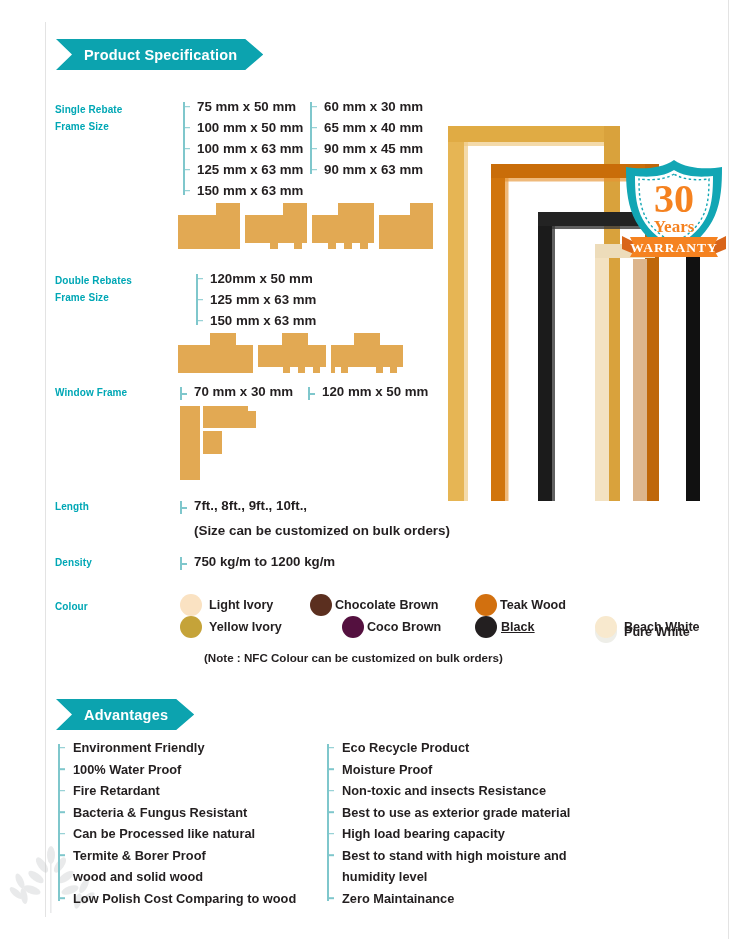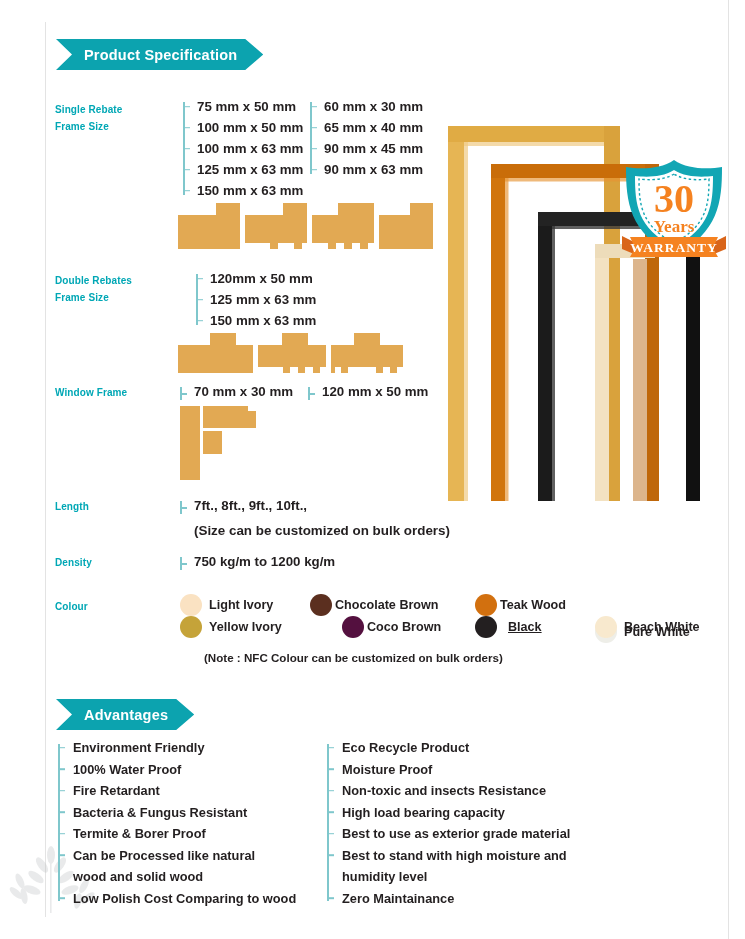--- a/index.html
+++ b/index.html
@@ -264,21 +264,21 @@
       <div class="sw-dot" style="background:#54103f"></div>
       <div class="sw-name" style="margin-left:3px;">Coco Brown</div>
     </div>
 
     <div class="sw-item" style="left:295px; top:0px;">
       <div class="sw-dot" style="background:#d2700f"></div>
       <div class="sw-name" style="margin-left:3px;">Teak Wood</div>
     </div>
     <div class="sw-item" style="left:295px; top:22px;">
       <div class="sw-dot" style="background:#231f20"></div>
-      <div class="sw-name" style="margin-left:11px;text-decoration:underline;">Black</div>
+      <div class="sw-name" style="margin-left:4px;text-decoration:underline;">Black</div>
     </div>
 
     <div class="sw-item" style="left:415px; top:0px;margin-top:27px;">
       <div class="sw-dot" style="background:#eeeee8"></div>
       <div class="sw-name">Pure White</div>
     </div>
     <div class="sw-item" style="left:415px; top:22px;">
       <div class="sw-dot" style="background:#f8e9ce"></div>
       <div class="sw-name">Beach White</div>
     </div>
@@ -294,24 +294,24 @@
     <div class="adv-row tick">
         <span>100% Water Proof</span>
       </div>
     <div class="adv-row tick">
         <span>Fire Retardant</span>
       </div>
     <div class="adv-row tick">
         <span>Bacteria &amp; Fungus Resistant</span>
       </div>
     <div class="adv-row tick">
+        <span>Can be Processed like natural</span>
+      </div>
+    <div class="adv-row tick">
         <span>Termite &amp; Borer Proof</span>
-      </div>
-    <div class="adv-row tick">
-        <span>Can be Processed like natural</span>
       </div>
     <div class="adv-row">
         <span>wood and solid wood</span>
       </div>
     <div class="adv-row tick">
         <span>Low Polish Cost Comparing to wood</span>
       </div>
   </div>
 
   <div class="adv-col" style="left:327px; top:737px;">
@@ -319,24 +319,24 @@
     <div class="adv-row tick">
         <span>Eco Recycle Product</span>
       </div>
     <div class="adv-row tick">
         <span>Moisture Proof</span>
       </div>
     <div class="adv-row tick">
         <span>Non-toxic and insects Resistance</span>
       </div>
     <div class="adv-row tick">
+        <span>Best to use as exterior grade material</span>
+      </div>
+    <div class="adv-row tick">
         <span>High load bearing capacity</span>
-      </div>
-    <div class="adv-row tick">
-        <span>Best to use as exterior grade material</span>
       </div>
     <div class="adv-row tick">
         <span>Best to stand with high moisture and</span>
       </div>
     <div class="adv-row">
         <span>humidity level</span>
       </div>
     <div class="adv-row tick">
         <span>Zero Maintainance</span>
       </div>

